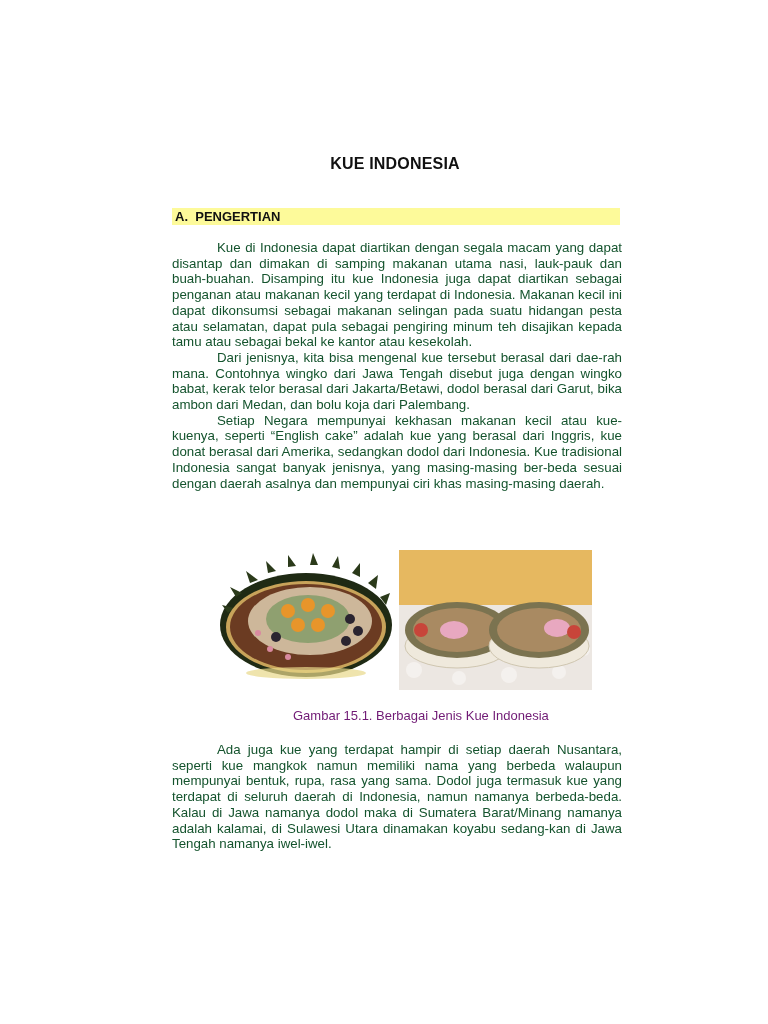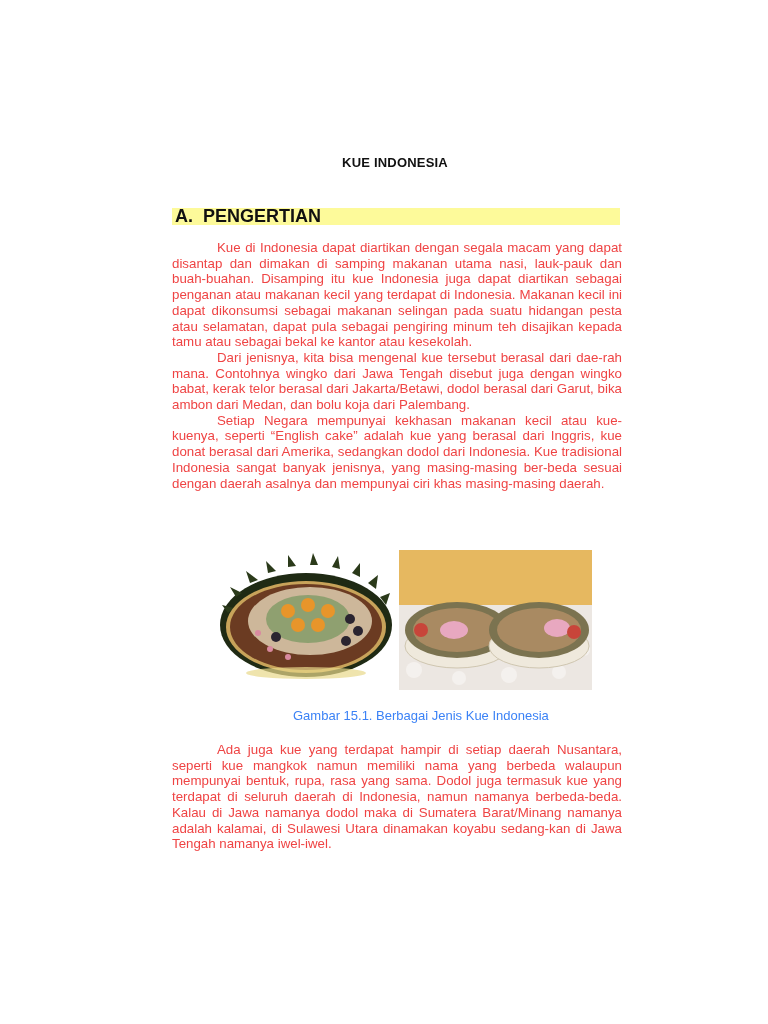--- a/index.html
+++ b/index.html
@@ -1,33 +1,33 @@
 <!DOCTYPE html>
 <html><head>
 <meta charset="utf-8">
 <style>
   html, body { margin: 0; padding: 0; background: #ffffff; }
   body { width: 768px; height: 1024px; position: relative; overflow: hidden;
          font-family: "Liberation Sans", sans-serif; color: #111; }
   .page { position: absolute; left: 0; top: 0; width: 768px; height: 1024px; background: #fff; }
   .title { position: absolute; left: 170px; width: 450px; top: 155px; text-align: center;
-           font-weight: bold; font-size: 13px; letter-spacing: 0.2px; }
+           font-weight: bold; font-size: 16px; letter-spacing: 0.2px; }
   .section-bar { position: absolute; left: 172px; top: 208px; width: 448px; height: 17px;
                  background: #fdfa9a; }
-  .section-label { position: absolute; left: 175px; top: 208px; font-weight: bold; font-size: 18px;
+  .section-label { position: absolute; left: 175px; top: 208px; font-weight: bold; font-size: 13px;
                    line-height: 17px; white-space: pre; }
   .para { position: absolute; left: 172px; width: 450px; font-size: 13.3px; line-height: 15.7px;
-          text-align: justify; color: #ef4444; }
+          text-align: justify; color: #14532d; }
   .para p { margin: 0; text-indent: 45px; }
   .p1 { top: 240px; }
   .p2 { top: 742px; }
   .img-left { position: absolute; left: 218px; top: 553px; width: 175px; height: 132px; }
   .img-right { position: absolute; left: 399px; top: 550px; width: 193px; height: 140px; overflow: hidden;
                background: linear-gradient(#e3b65a 0%, #e8bd62 38%, #eee9e4 42%, #f0ebe6 100%); }
-  .caption { position: absolute; left: 293px; top: 708px; font-size: 13px; color: #3b82f6; }
+  .caption { position: absolute; left: 293px; top: 708px; font-size: 13px; color: #701a75; }
 </style>
 </head>
 <body>
 
 <div class="page">
 
   <div class="title">KUE INDONESIA</div>
 
   <div class="section-bar"></div>
   <div class="section-label">A.  PENGERTIAN</div>

